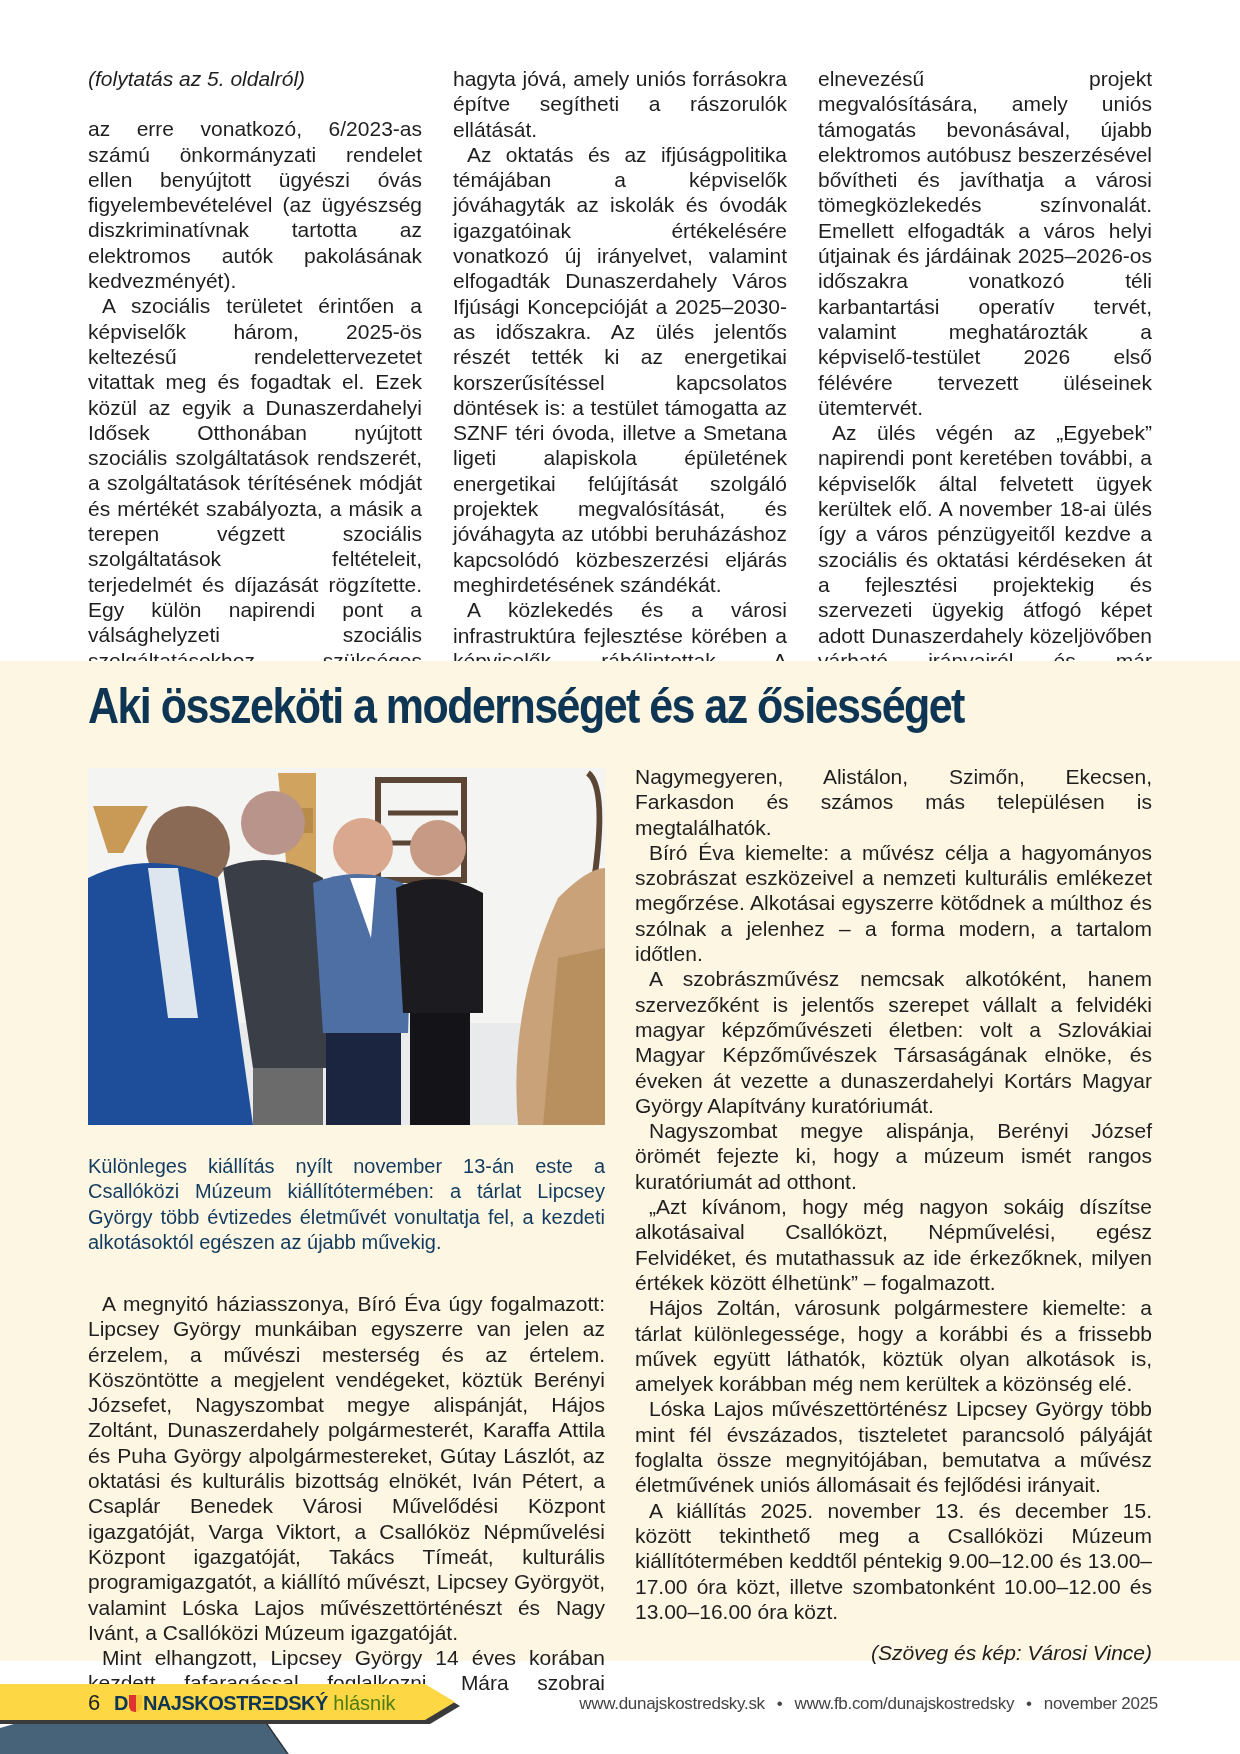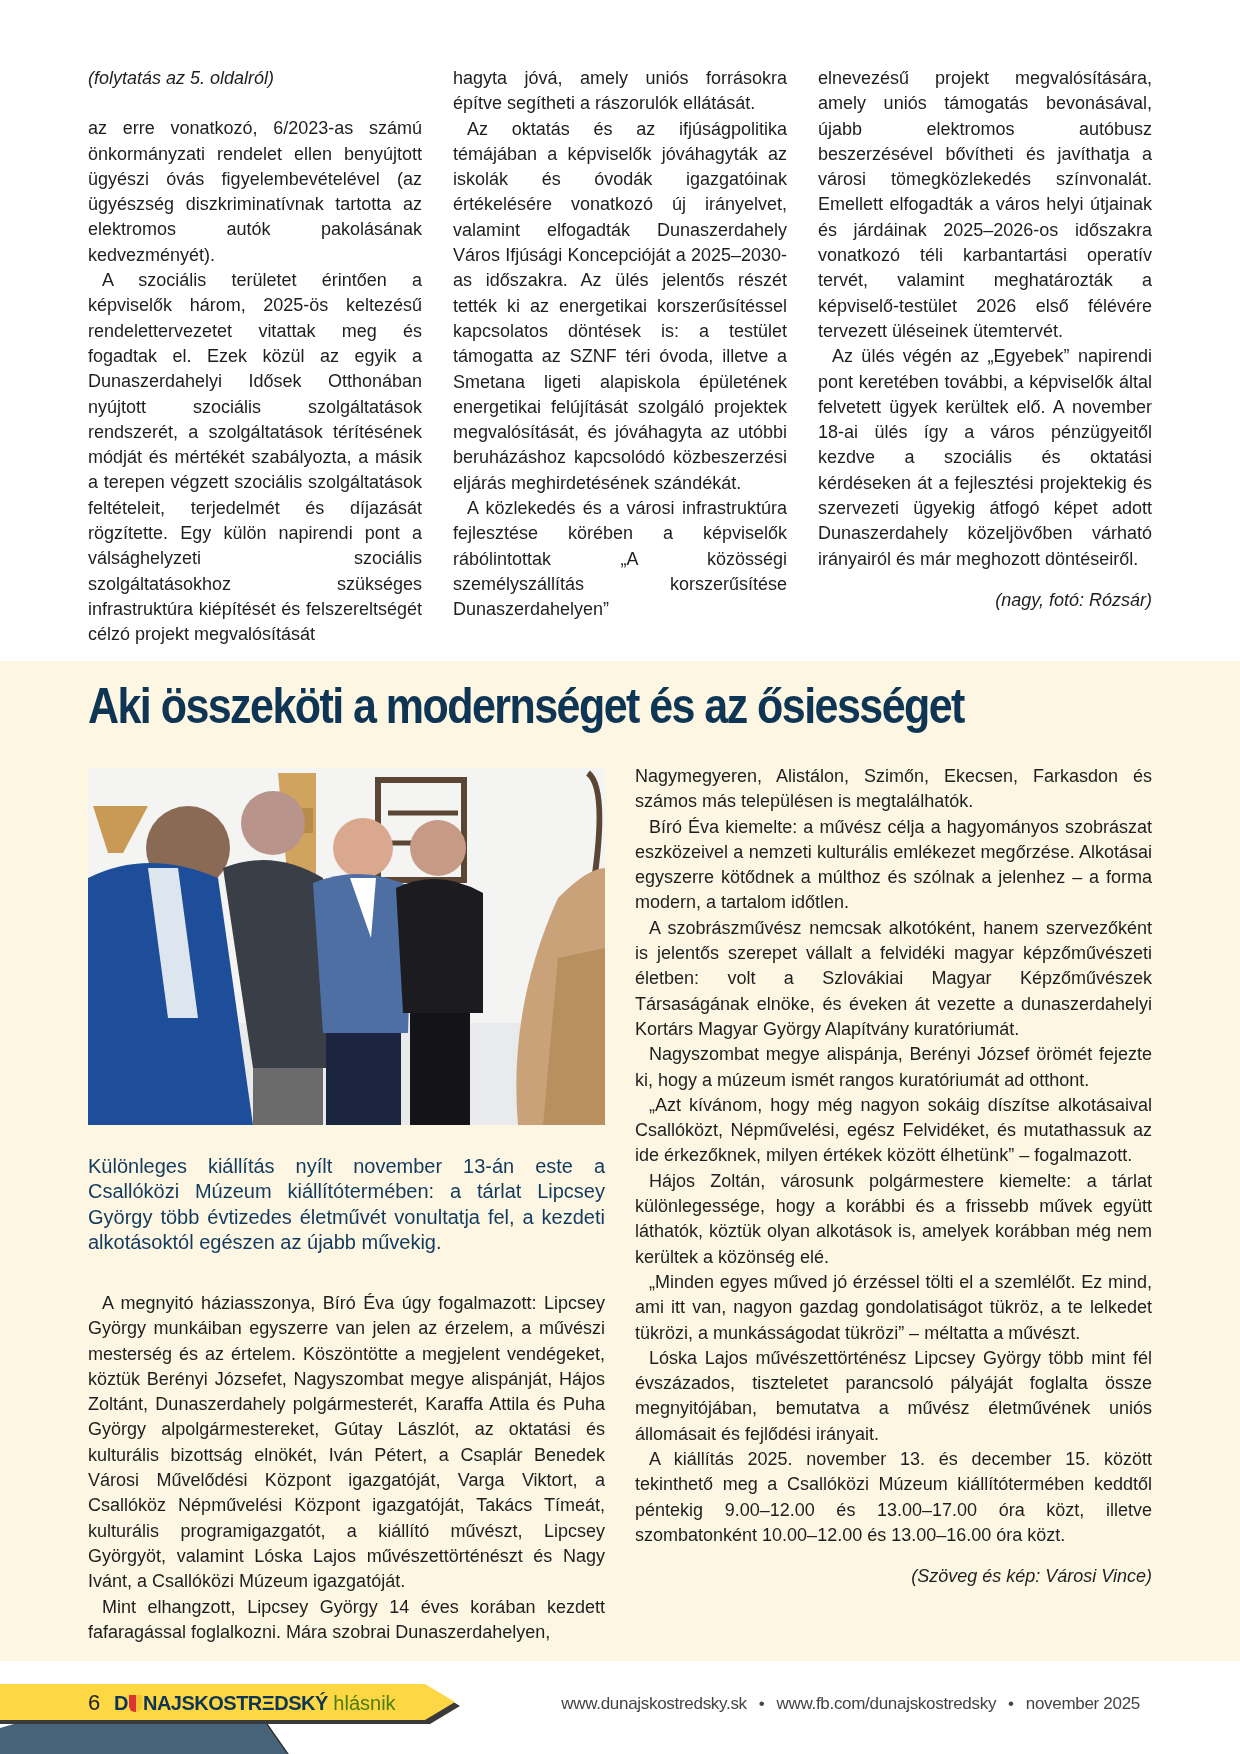--- a/index.html
+++ b/index.html
@@ -1,19 +1,19 @@
 <!DOCTYPE html>
 <html><head>
 <meta charset="utf-8">
 <style>
   * { box-sizing: border-box; margin: 0; padding: 0; }
   html, body { width: 1240px; height: 1754px; background: #ffffff; overflow: hidden; }
   body { position: relative; font-family: "Liberation Sans", "DejaVu Sans", sans-serif; color: #1e1e1e; }
 
-  .col { position: absolute; font-size: 18px; line-height: 25.3px; text-align: justify; hyphens: manual; }
+  .col { position: absolute; font-size: 21px; line-height: 25.3px; text-align: justify; hyphens: manual; }
   .col p { text-indent: 14px; }
   .col p.noindent { text-indent: 0; }
   .italic { font-style: italic; }
   .right { text-align: right; margin-top: 16px; }
 
   #top-col-1 { left: 88px; top: 66px; width: 334px; }
   #top-col-2 { left: 453px; top: 66px; width: 334px; }
   #top-col-3 { left: 818px; top: 66px; width: 334px; }
   .continued { font-style: italic; margin-bottom: 25px; text-align: left; }
 
@@ -38,21 +38,21 @@
   .ribbon-blue { position: absolute; left: 0; top: 44px; width: 290px; height: 40px; background: #46637a;
     clip-path: polygon(35px 0, 262px 0, 290px 100%, 0 100%, 0 25%); }
   .ribbon-blue-shadow { position: absolute; left: 0; top: 46px; width: 293px; height: 40px; background: #2b2b2b;
     clip-path: polygon(35px 0, 265px 0, 293px 100%, 0 100%, 0 25%); }
   #page-number { position: absolute; left: 88px; top: 16px; font-size: 22px; line-height: 26px; color: #222; }
   #brand { position: absolute; left: 114px; top: 16px; font-size: 20px; line-height: 26px; white-space: nowrap; }
   #brand .strong { font-weight: bold; color: #0e3553; letter-spacing: -0.5px; }
   #brand .light { color: #4d7c0f; }
   .crest { display: inline-block; width: 13px; height: 17px; vertical-align: -2px; margin: 0 1px;
     background: linear-gradient(90deg, #d33 0 50%, #f3c430 50% 100%); border-radius: 0 0 6px 6px; }
-  #footer-links { position: absolute; right: 100px; top: 20px; font-size: 17px; color: #444; white-space: nowrap; letter-spacing: -0.3px; }
+  #footer-links { position: absolute; right: 82px; top: 20px; font-size: 17px; color: #444; white-space: nowrap; letter-spacing: -0.3px; }
   #footer-links .sep { margin: 0 12px; }
 </style>
 </head>
 <body>
 
 <div class="col" id="top-col-1">
   <div class="continued">(folytatás az 5. oldalról)</div>
   <p class="noindent">az erre vonatkozó, 6/2023-as számú önkormányzati rendelet ellen benyújtott ügyészi óvás figyelembevételével (az ügyészség diszkriminatívnak tartotta az elektromos autók pakolásának kedvezményét).</p>
   <p>A szociális területet érintően a képviselők három, 2025-ös keltezésű rendelettervezetet vitattak meg és fogadtak el. Ezek közül az egyik a Dunaszerdahelyi Idősek Otthonában nyújtott szociális szolgáltatások rendszerét, a szolgáltatások térítésének módját és mértékét szabályozta, a másik a terepen végzett szociális szolgáltatások feltételeit, terjedelmét és díjazását rögzítette. Egy külön napirendi pont a válsághelyzeti szociális szolgáltatásokhoz szükséges infrastruktúra kiépítését és felszereltségét célzó projekt megvalósítását</p>
 </div>
@@ -116,21 +116,20 @@
   <p>Mint elhangzott, Lipcsey György 14 éves korában kezdett fafaragással foglalkozni. Mára szobrai Dunaszerdahelyen,</p>
 </div>
 
 <div class="col" id="body-col-2">
   <p class="noindent">Nagymegyeren, Alistálon, Szimőn, Ekecsen, Farkasdon és számos más településen is megtalálhatók.</p>
   <p>Bíró Éva kiemelte: a művész célja a hagyományos szobrászat eszközeivel a nemzeti kulturális emlékezet megőrzése. Alkotásai egyszerre kötődnek a múlthoz és szólnak a jelenhez – a forma modern, a tartalom időtlen.</p>
   <p>A szobrászművész nemcsak alkotóként, hanem szervezőként is jelentős szerepet vállalt a felvidéki magyar képzőművészeti életben: volt a Szlovákiai Magyar Képzőművészek Társaságának elnöke, és éveken át vezette a dunaszerdahelyi Kortárs Magyar György Alapítvány kuratóriumát.</p>
   <p>Nagyszombat megye alispánja, Berényi József örömét fejezte ki, hogy a múzeum ismét rangos kuratóriumát ad otthont.</p>
   <p>„Azt kívánom, hogy még nagyon sokáig díszítse alkotásaival Csallóközt, Népművelési, egész Felvidéket, és mutathassuk az ide érkezőknek, milyen értékek között élhetünk” – fogalmazott.</p>
   <p>Hájos Zoltán, városunk polgármestere kiemelte: a tárlat különlegessége, hogy a korábbi és a frissebb művek együtt láthatók, köztük olyan alkotások is, amelyek korábban még nem kerültek a közönség elé.</p>
-  <p>„Minden egyes műved jó érzéssel tölti el a szemlélőt. Ez mind, ami itt van, nagyon gazdag gondolatiságot tükröz, a te lelkedet tükrözi, a munkásságodat tükrözi” – méltatta a művészt.</p>
   <p>Lóska Lajos művészettörténész Lipcsey György több mint fél évszázados, tiszteletet parancsoló pályáját foglalta össze megnyitójában, bemutatva a művész életművének uniós állomásait és fejlődési irányait.</p>
   <p>A kiállítás 2025. november 13. és december 15. között tekinthető meg a Csallóközi Múzeum kiállítótermében keddtől péntekig 9.00–12.00 és 13.00–17.00 óra közt, illetve szombatonként 10.00–12.00 és 13.00–16.00 óra közt.</p>
   <p class="italic right noindent">(Szöveg és kép: Városi Vince)</p>
 </div>
 
 <div id="footer">
   <div class="ribbon-blue-shadow"></div>
   <div class="ribbon-blue"></div>
   <div class="ribbon-yellow-shadow"></div>
   <div class="ribbon-yellow"></div>

